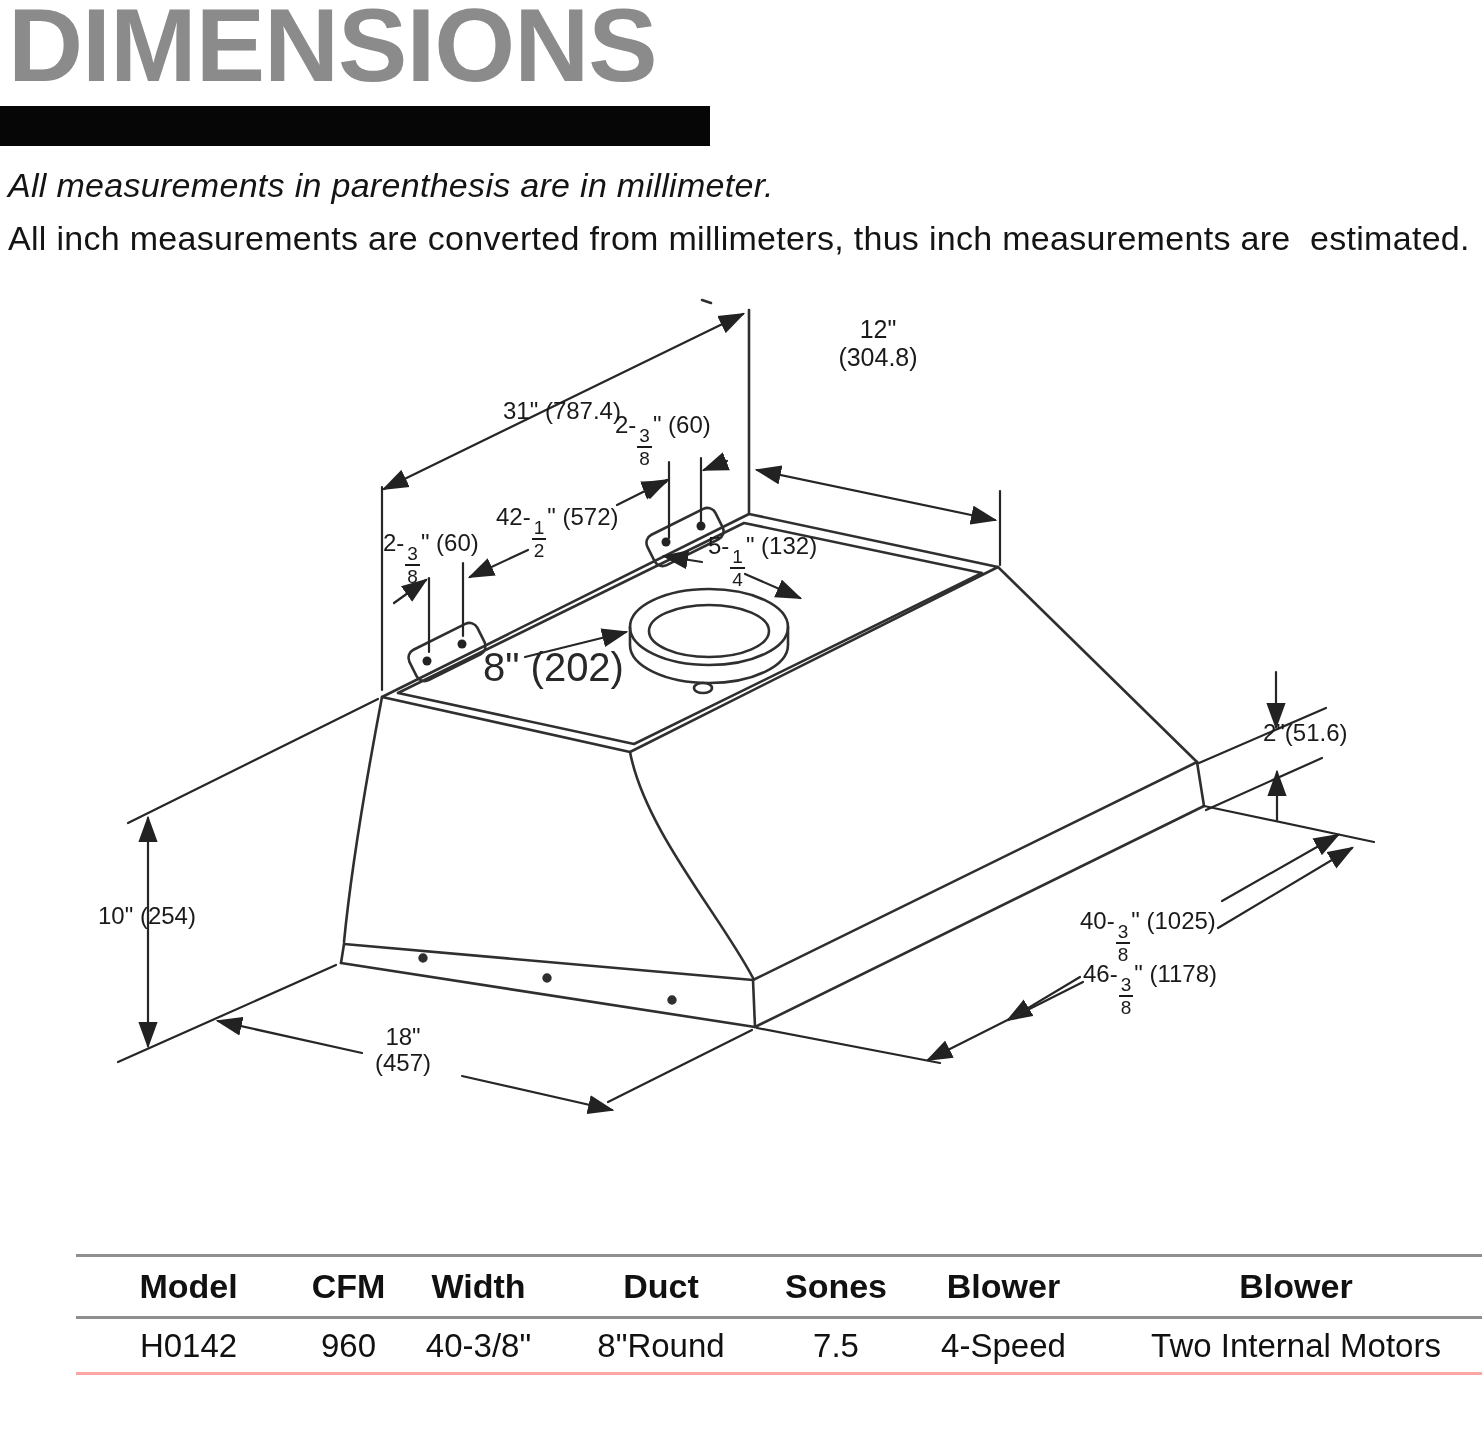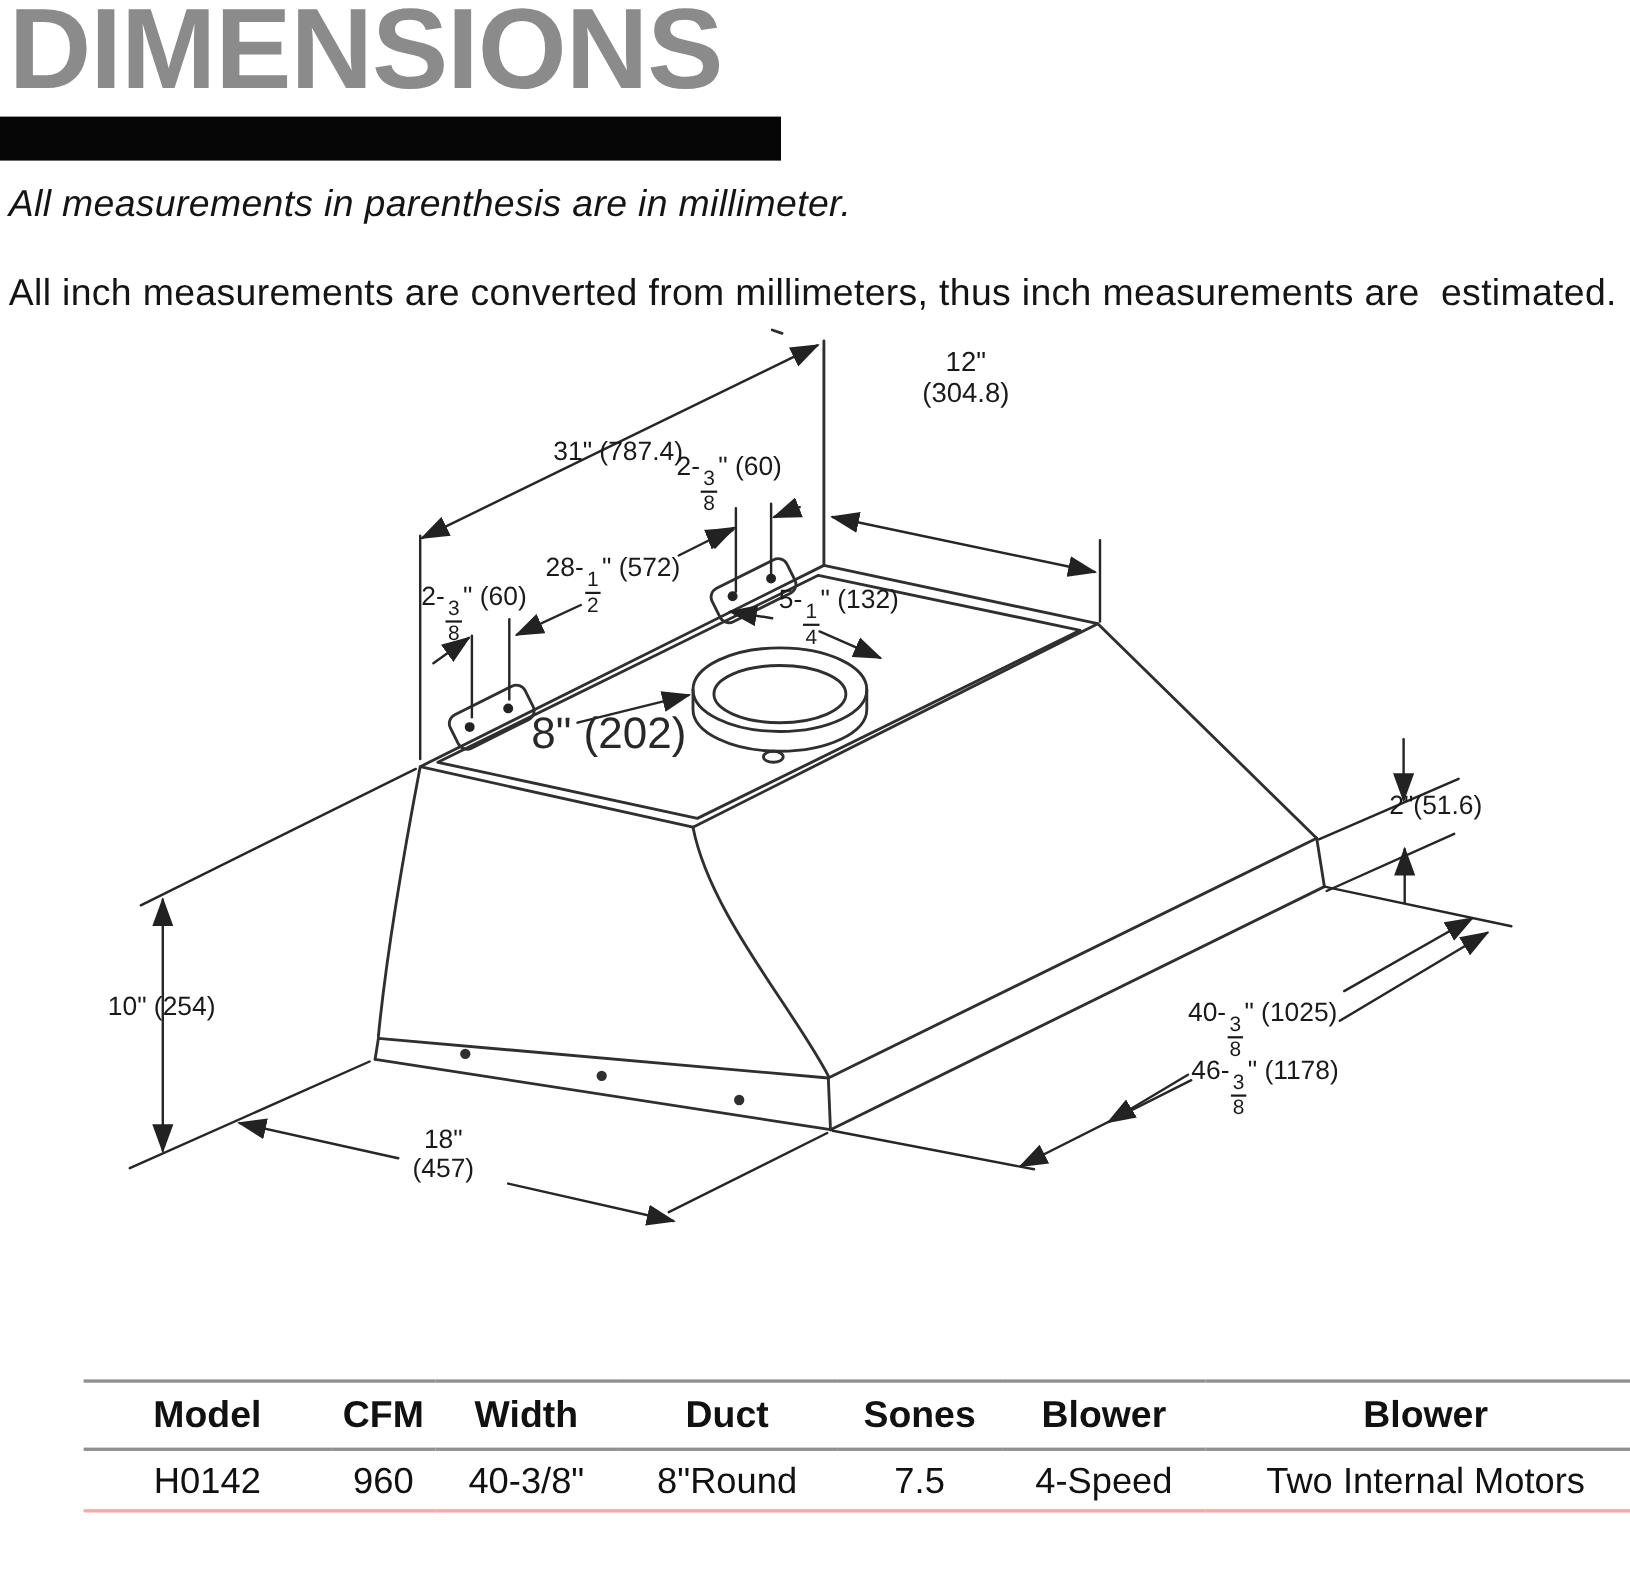--- a/index.html
+++ b/index.html
@@ -14,21 +14,21 @@
     white-space:nowrap;
   }
   .black-bar{
     position:absolute;left:0;top:106px;width:710px;height:40px;background:#060606;
   }
   .note{
     position:absolute;left:8px;font-size:34px;color:#141414;
     white-space:pre;letter-spacing:0.3px;
   }
   .note-1{top:166px;font-style:italic;}
-  .note-2{top:219px;margin-top:28px;}
+  .note-2{top:219px;}
   
   .diagram{position:absolute;left:0;top:0;width:1482px;height:1439px;}
   .diagram svg{position:absolute;left:0;top:0;}
   .dim{
     position:absolute;font-size:24px;color:#1a1a1a;white-space:nowrap;line-height:1.1;
   }
   .dim .frac{
     display:inline-flex;flex-direction:column;align-items:center;
     font-size:19px;line-height:1;vertical-align:-9px;margin:0 1px;
   }
@@ -165,21 +165,21 @@
     </div>
 
     <div class="dim" style="left:615px;top:412px">
       <span>2-</span><span class="frac">
           <i class="num">3</i>
           <i class="den">8</i>
         </span><span>" (60)</span>
     </div>
 
     <div class="dim" style="left:496px;top:504px">
-      <span>28-</span><span class="frac">
+      <span>42-</span><span class="frac">
           <i class="num">1</i>
           <i class="den">2</i>
         </span><span>" (572)</span>
     </div>
 
     <div class="dim" style="left:383px;top:530px">
       <span>2-</span><span class="frac">
           <i class="num">3</i>
           <i class="den">8</i>
         </span><span>" (60)</span>

